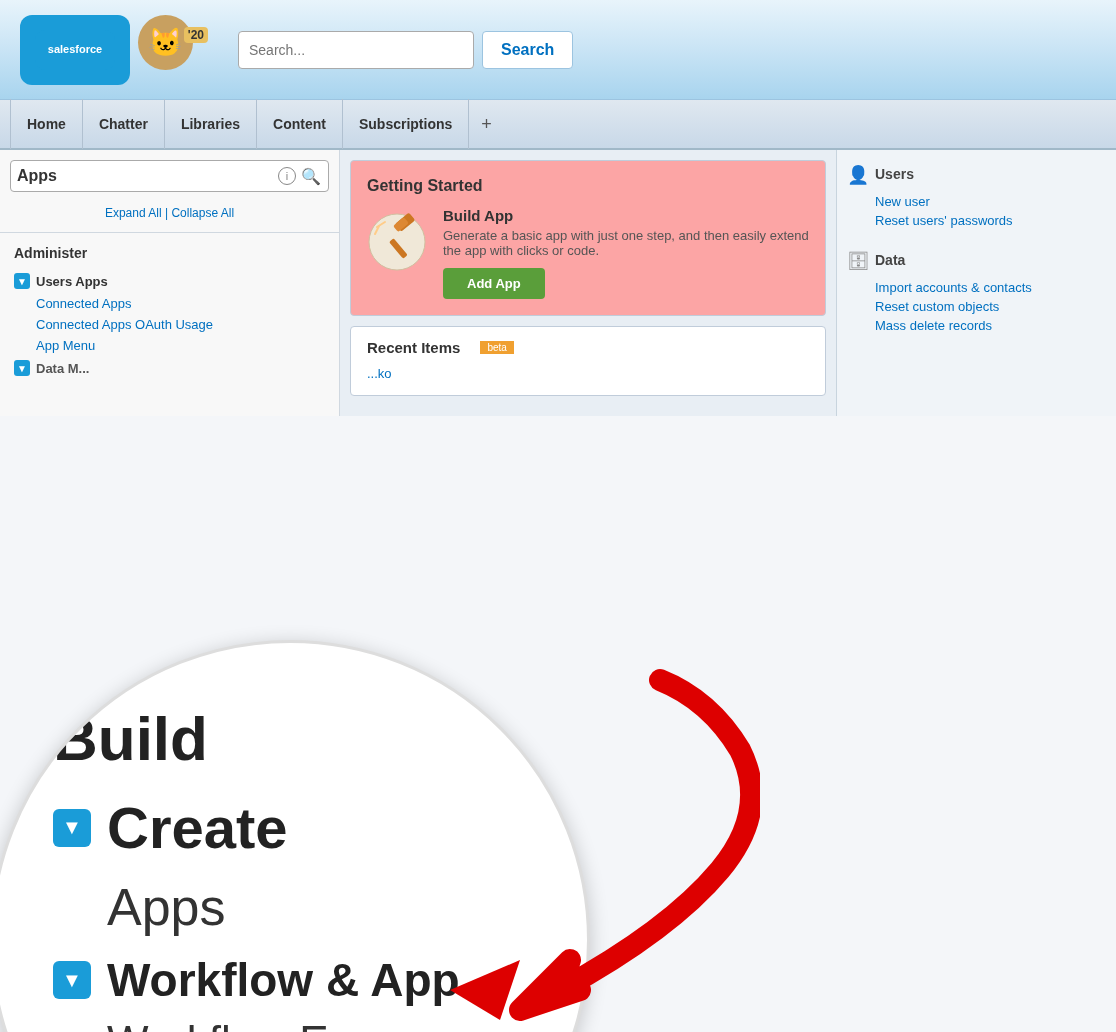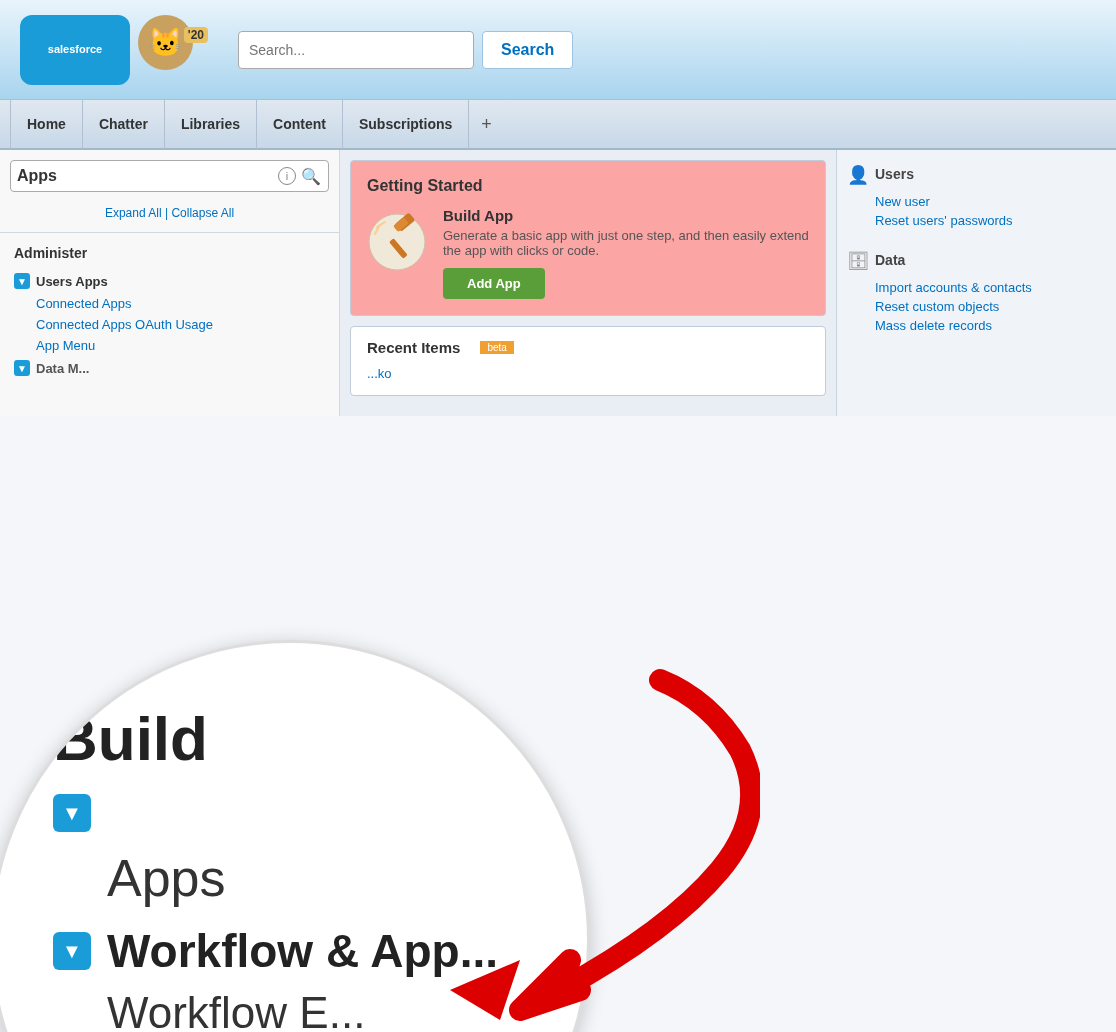--- a/index.html
+++ b/index.html
@@ -534,20 +534,21 @@
       <a class="right-link">Import accounts &amp; contacts</a>
       <a class="right-link">Reset custom objects</a>
       <a class="right-link">Mass delete records</a>
     </div>
   </div>
 
   <div class="magnified-overlay">
     <div class="magnified-build">Build</div>
     <div class="magnified-create-row">
       <div class="magnified-expand-arrow">▼</div>
+      <span class="magnified-create">Create</span>
     </div>
     <div class="magnified-apps">Apps</div>
     <div class="magnified-workflow-row">
       <div class="magnified-expand-arrow">▼</div>
       <span class="magnified-workflow">Workflow &amp; App...</span>
     </div>
     <div class="magnified-workflow-sub">Workflow E...</div>
   </div>
 
   <svg class="red-arrow-overlay" viewBox="0 0 500 380" xmlns="http://www.w3.org/2000/svg">

